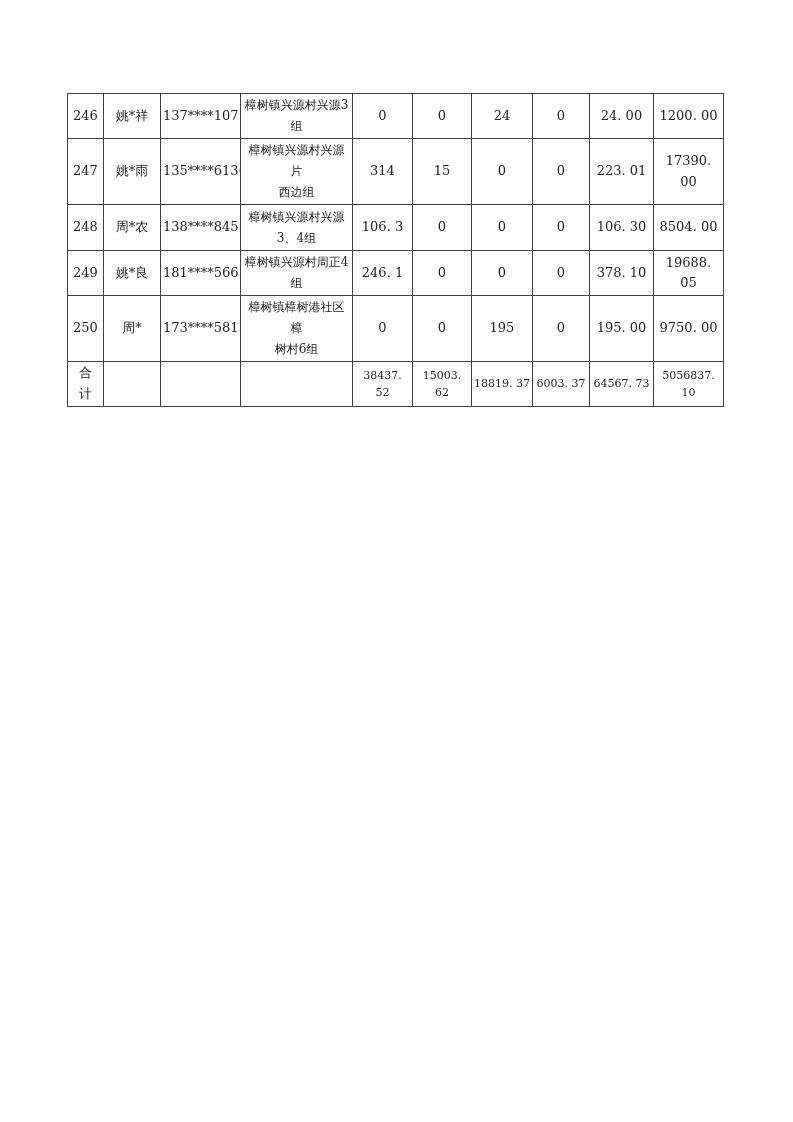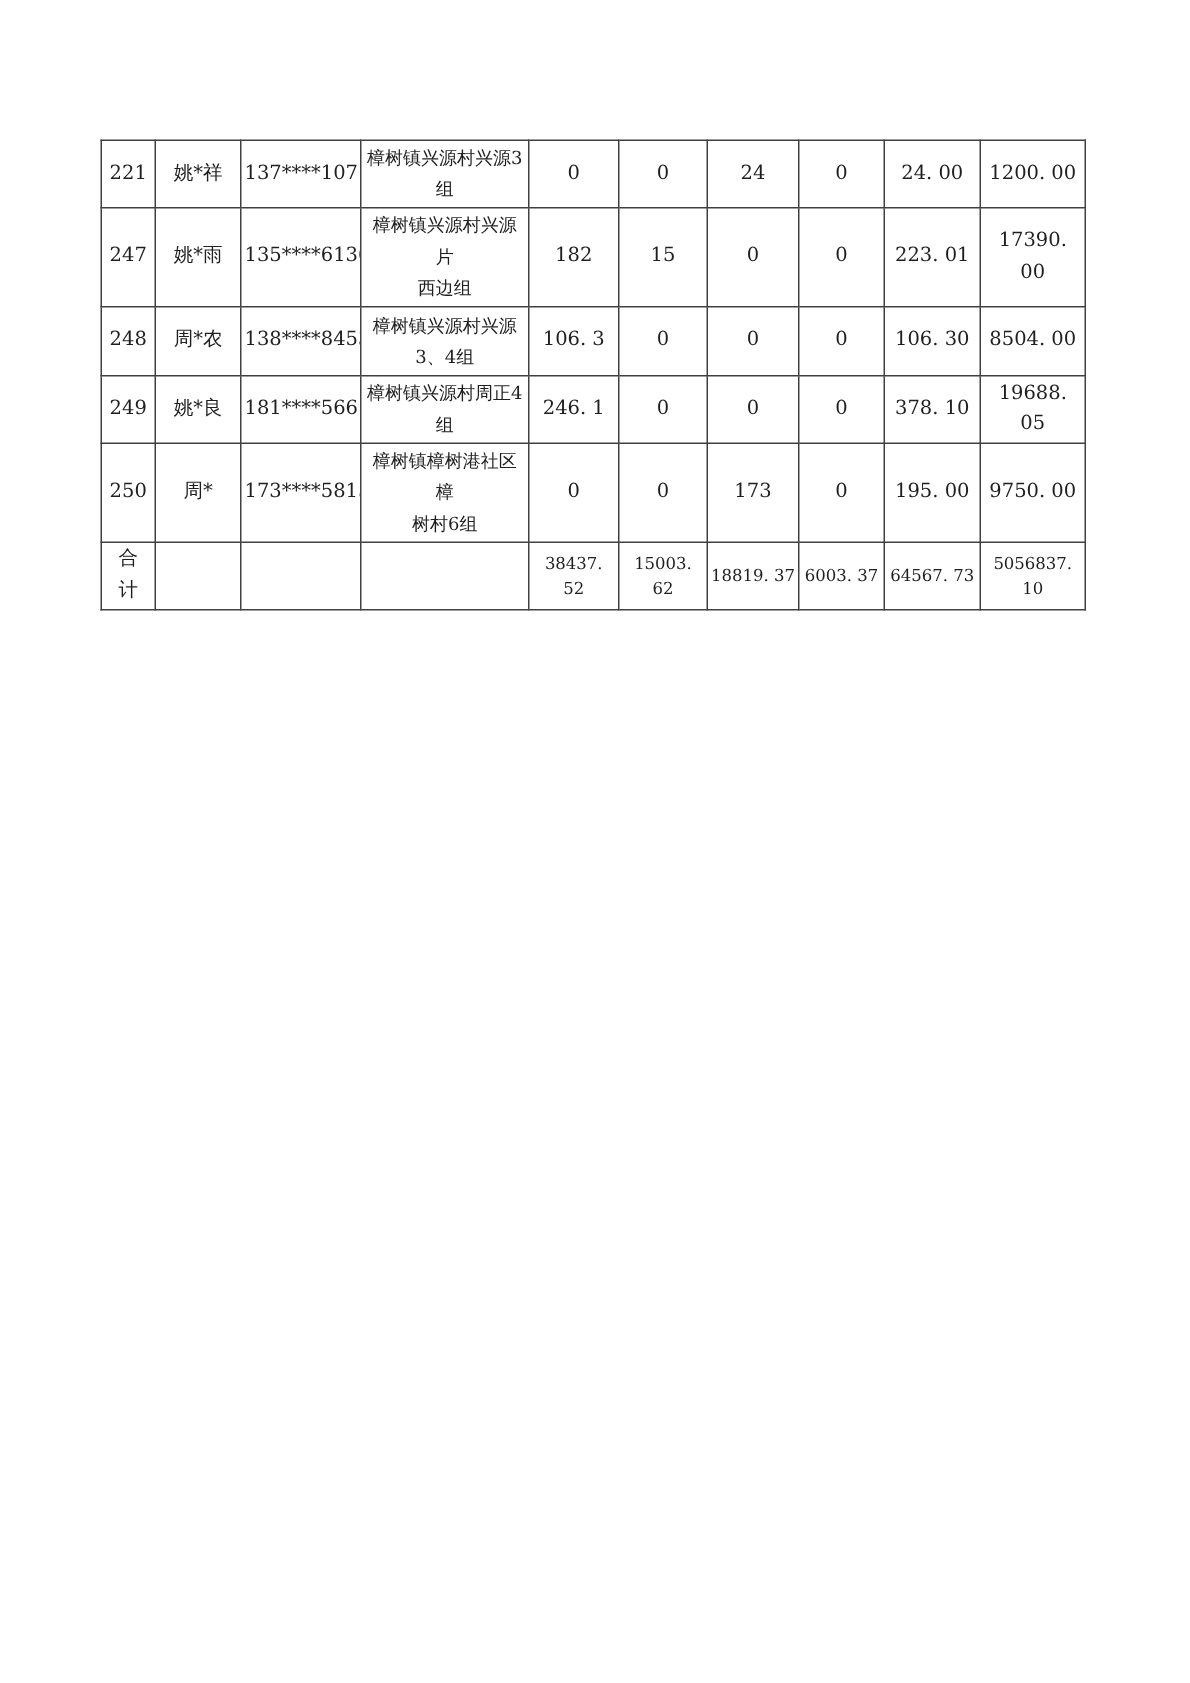--- a/index.html
+++ b/index.html
@@ -81,39 +81,39 @@
         <col class="c4">
         <col class="c5">
       <col class="c6">
         <col class="c7">
         <col class="c8">
         <col class="c9">
         <col class="c10">
     </colgroup>
     <tbody id="table-body">
         <tr>
-          <td>221</td>
+          <td>246</td>
           <td>姚*祥</td>
           <td>137****1071</td>
           <td>樟树镇兴源村兴源3
 组</td>
           <td>0</td>
           <td>0</td>
           <td>24</td>
           <td>0</td>
           <td>24. 00</td>
           <td>1200. 00</td>
         </tr>
         <tr>
           <td>247</td>
           <td>姚*雨</td>
           <td>135****6136</td>
           <td>樟树镇兴源村兴源片
 西边组</td>
-          <td>182</td>
+          <td>314</td>
           <td>15</td>
           <td>0</td>
           <td>0</td>
           <td>223. 01</td>
           <td>17390. 00</td>
         </tr>
         <tr>
           <td>248</td>
           <td>周*农</td>
           <td>138****8453</td>
@@ -140,21 +140,21 @@
           <td>19688. 05</td>
         </tr>
         <tr>
           <td>250</td>
           <td>周*</td>
           <td>173****5815</td>
           <td>樟树镇樟树港社区樟
 树村6组</td>
           <td>0</td>
           <td>0</td>
-          <td>173</td>
+          <td>195</td>
           <td>0</td>
           <td>195. 00</td>
           <td>9750. 00</td>
         </tr>
         <tr class="total-row">
           <td>合
 计</td>
           <td></td>
           <td></td>
           <td></td>

